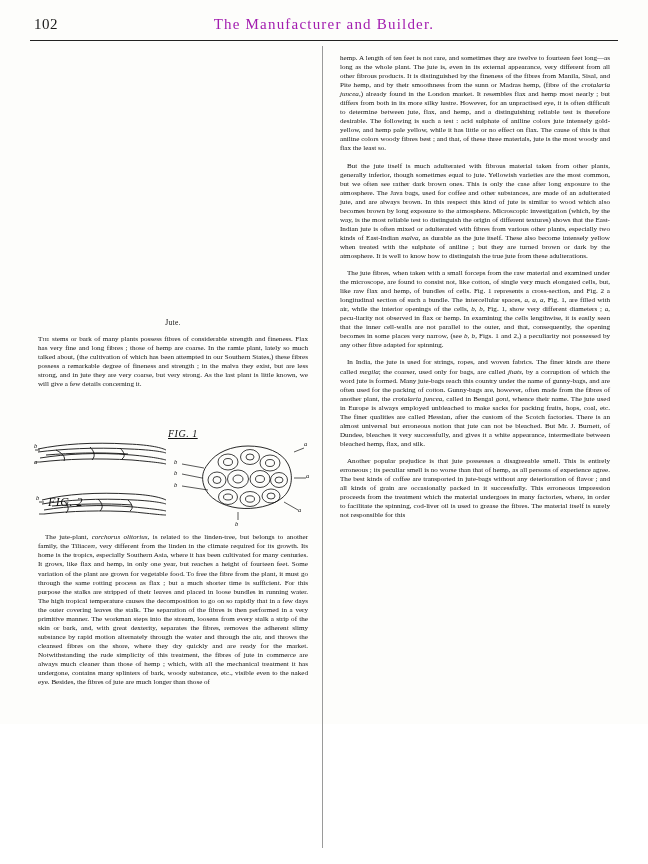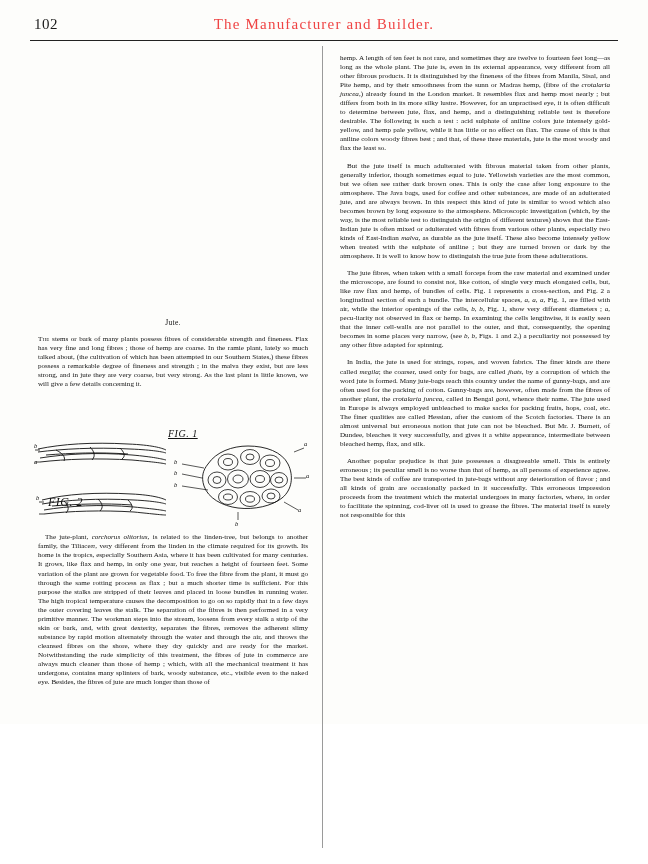--- a/index.html
+++ b/index.html
@@ -39,21 +39,21 @@
     color: #1a1a1a;
   }
   .running-title {
     position: absolute;
     left: 0;
     top: 0px;
     width: 592px;
     text-align: center;
     font-size: 15px;
     letter-spacing: 1.2px;
-    color: #ef4444;
+    color: #a21caf;
   }
   .header-rule {
     position: absolute;
     left: 30px;
     top: 40px;
     width: 588px;
     height: 1px;
     background: #222;
   }
   

